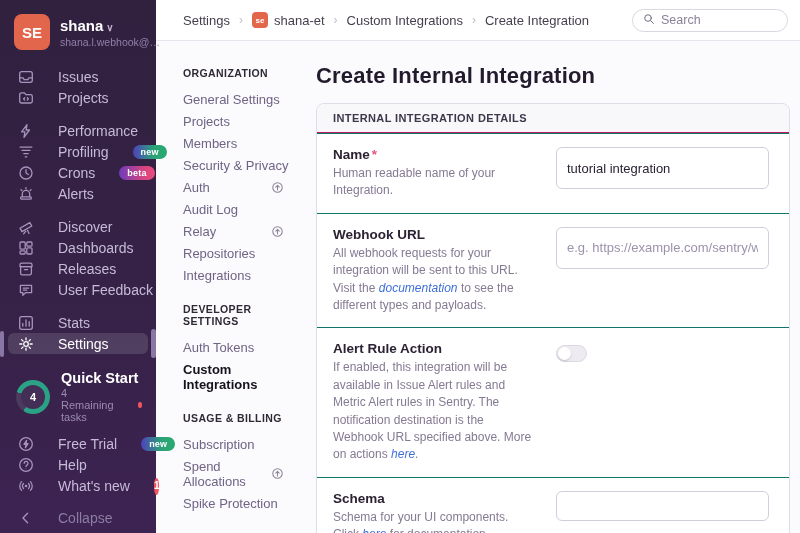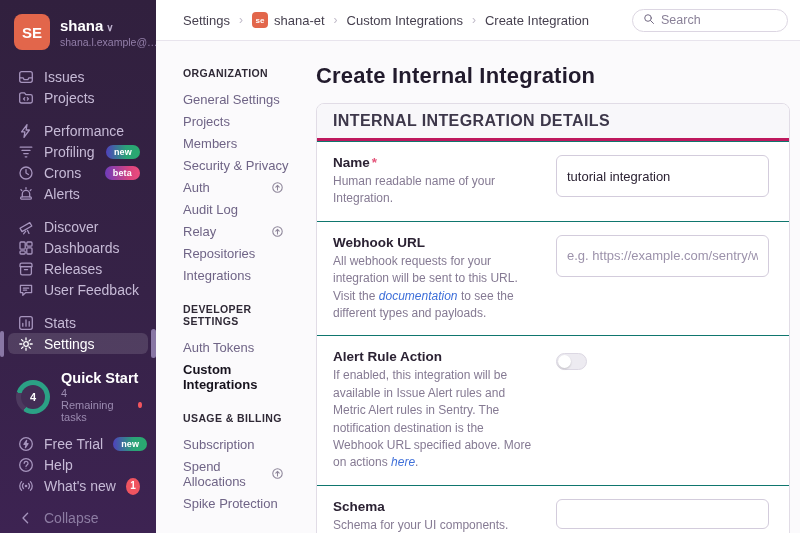--- a/index.html
+++ b/index.html
@@ -19,21 +19,21 @@
     width:36px; height:36px; border-radius:8px; background:#e2664b; color:#fff;
     display:flex; align-items:center; justify-content:center;
     font-size:15px; font-weight:bold; flex:0 0 36px;
   }
   .uname { color:#fff; font-size:15px; font-weight:bold; line-height:17px; white-space:nowrap; }
   .uname .chev { font-size:10px; color:#bdb0cd; margin-left:3px; }
   .uemail { font-size:10.5px; color:#937fa9; white-space:nowrap; overflow:hidden; max-width:100px; }
   .side-groups { padding:4px 8px 0 8px; }
   .side-group { margin-bottom:12px; }
   .nav-item {
-    display:flex; align-items:center; gap:10px; padding:2.5px 8px 2.5px 10px;
+    display:flex; align-items:center; gap:24px; padding:2.5px 8px 2.5px 10px;
     border-radius:6px; cursor:pointer; line-height:16px; white-space:nowrap;
   }
   .nav-item .nicon { width:16px; height:16px; flex:0 0 16px; color:#a694bd; display:flex; }
   .nav-item svg { width:16px; height:16px; }
   .nav-item.active { background:rgba(255,255,255,.13); color:#fff; }
   .nav-item.active .nicon { color:#fff; }
   .pill {
     margin-left:auto; font-size:9px; font-weight:bold; color:#fff; letter-spacing:.2px;
     padding:2px 8px; border-radius:999px; line-height:10px;
   }
@@ -89,22 +89,22 @@
   .snav-item { color:#6f6486; padding:3.5px 0; cursor:pointer; display:flex; align-items:center; }
   .snav-item.active { color:#16121d; font-weight:bold; }
   .snav-section { margin-bottom:17px; }
   .upsell { margin-left:auto; margin-right:16px; color:#8d8599; display:flex; }
   .upsell svg { width:13px; height:13px; }
   
   .content { flex:1; padding:20px 10px 0 16px; min-width:0; }
   .page-title { font-size:22px; font-weight:bold; color:#221b2d; margin:2px 0 14px 0; letter-spacing:.2px; }
   .panel { background:#fff; border:1px solid #e1dce6; border-radius:8px; margin-bottom:14px; overflow:hidden; }
   .panel-header {
-    background:#f8f7fa; border-bottom:3px solid #be185d; padding:8px 16px;
-    font-size:16px; font-weight:bold; letter-spacing:.4px; color:#3d374a;
+    background:#f8f7fa; border-bottom:1px solid #be185d; padding:8px 16px;
+    font-size:11px; font-weight:bold; letter-spacing:.4px; color:#3d374a;
   }
   .field-row { display:flex; align-items:flex-start; padding:13px 20px 13px 16px; border-top:1px solid #0f766e; }
   .field-row:first-of-type { border-top:none; }
   .field-left { flex:1; padding-right:24px; }
   .field-label { font-size:13.5px; font-weight:600; color:#2b2233; margin-bottom:3px; }
   .req { color:#e4567b; margin-left:2px; }
   .field-help { font-size:12px; color:#857a93; line-height:1.45; max-width:330px; }
   .field-help a { color:#3e6fd9; text-decoration:none; cursor:pointer;font-style:italic; }
   .field-right { width:213px; flex:0 0 213px; display:flex; justify-content:flex-start; }
   .tinput {
@@ -126,21 +126,21 @@
   }
 </style>
 </head>
 <body>
 
 <aside class="sidebar">
   <div class="side-user">
     <div class="avatar">SE</div>
     <div>
       <div class="uname"><span>shana</span><span class="chev">∨</span></div>
-      <div class="uemail">shana.l.example@…</div>
+      <div class="uemail">shana.l.webhook@…</div>
     </div>
   </div>
   <div class="side-groups" id="side-groups">
       <div class="side-group">
         <div class="nav-item">
           <span class="nicon">
             <svg viewBox="0 0 16 16">
               <rect x="1.7" y="2.7" width="12.6" height="10.6" rx="2" fill="none" stroke="currentColor" stroke-width="1.3" stroke-linecap="round" stroke-linejoin="round"></rect>
               <path d="M1.7 8.8h3.4l1 1.8h3.8l1-1.8h3.4" fill="none" stroke="currentColor" stroke-width="1.3" stroke-linecap="round" stroke-linejoin="round"></path>
             </svg>

